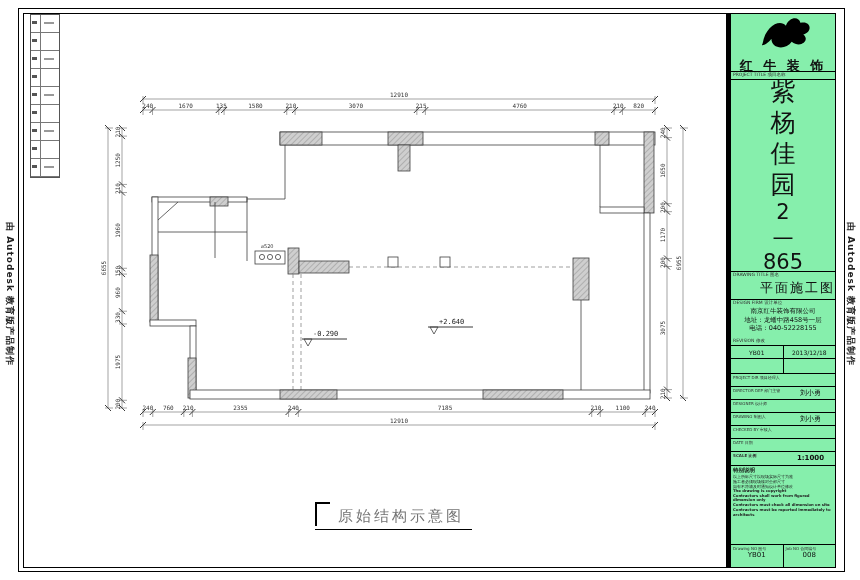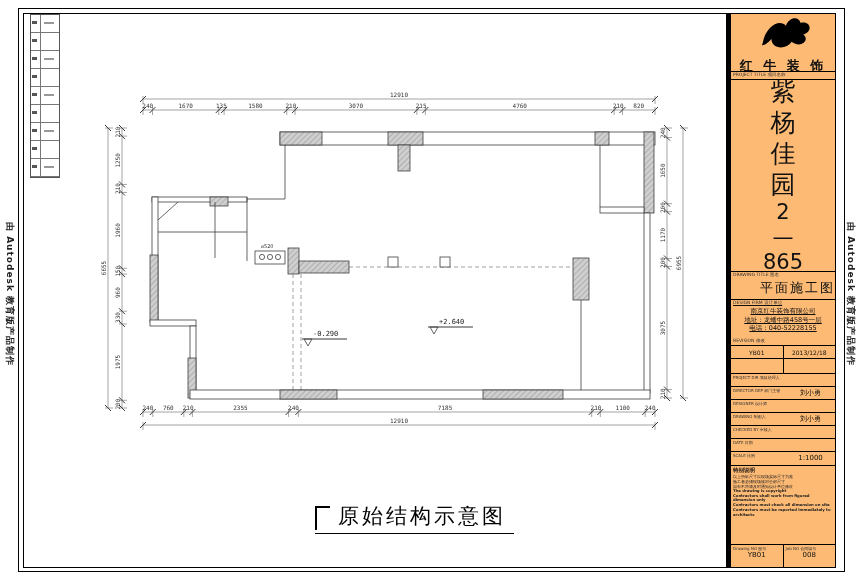--- a/index.html
+++ b/index.html
@@ -25,42 +25,42 @@
   .dl{stroke:#666;stroke-width:0.6;}
   .tk{stroke:#222;stroke-width:0.9;}
   .dt{font-size:6px;fill:#333;font-family:"DejaVu Sans Mono","DejaVu Sans",sans-serif;}
   .lvl{font-size:7px;fill:#222;font-family:"DejaVu Sans Mono",sans-serif;}
   .flue{font-size:5px;fill:#333;}
   
   .caption{position:absolute;left:315px;top:502px;display:flex;align-items:flex-end;
            border-bottom:1.5px solid #000;padding:0 8px 3px 0;}
   .caption .corner{width:13px;height:22px;border-left:2px solid #000;border-top:2px solid #000;
            margin-right:8px;}
-  .caption .cap-text{font-size:21px;letter-spacing:3px;color:#000000;}
+  .caption .cap-text{font-size:15px;letter-spacing:3px;color:#737373;}
   
   .titleblock{position:absolute;left:726px;top:13px;width:110px;height:555px;
       border-left:5px solid #000;border-right:1px solid #000;border-top:1px solid #000;border-bottom:1px solid #000;
-      box-sizing:border-box;background:#fdba74;display:flex;flex-direction:column;}
+      box-sizing:border-box;background:#86efac;display:flex;flex-direction:column;}
   .tb-sec{border-bottom:1px solid #000;box-sizing:border-box;position:relative;overflow:hidden;}
   .tb-logo{height:58px;text-align:center;}
   .brand{font-size:13px;font-weight:bold;letter-spacing:3px;margin-top:1px;}
   .tb-tiny{font-size:4.5px;color:#333;padding:1px 2px;line-height:1.1;}
   .tb-name{height:192px;display:flex;flex-direction:column;align-items:center;justify-content:center;}
   .tb-name .ch{font-size:25px;line-height:31px;}
   .tb-name .num{font-size:21px;line-height:25px;}
   .tb-val{font-size:13px;text-align:right;letter-spacing:2px;}
   .tb-firm{font-size:6.5px;text-align:center;line-height:1.35;}
   .tb-2cell{display:flex;height:13px;}
   .tb-2cell>div{flex:1;font-size:6px;text-align:center;line-height:13px;}
   .tb-2cell>div:first-child{border-right:1px solid #000;}
   .tb-empty{height:15px;display:flex;}
   .tb-empty>div{flex:1;}
   .tb-empty>div:first-child{border-right:1px solid #000;}
   .tb-row{display:flex;height:13px;border-bottom:1px solid #000;box-sizing:border-box;}
-  .tb-row:last-child{border-bottom:none;}
+  .tb-row:last-child{border-bottom:none;font-weight:bold;}
   .tb-row .lab{width:52px;font-size:4px;color:#333;padding:2px 1px 0 2px;line-height:1.1;}
   .tb-row .val{flex:1;font-size:7px;text-align:center;line-height:12px;}
   .tb-notes{flex:1;padding:1px 2px;}
   .tb-notes .nt{font-size:5.5px;font-weight:bold;}
   .tb-notes .nl{font-size:4px;color:#222;line-height:1.25;}
   .tb-notes .nl.en{font-weight:bold;font-size:3.8px;}
   .tb-bottom{height:22px;display:flex;border-bottom:none;}
   .tb-bottom>div{flex:1;text-align:center;}
   .tb-bottom>div:first-child{border-right:1px solid #000;}
   .tb-bottom .bl{font-size:4px;color:#333;text-align:left;padding:1px 0 0 2px;}
@@ -376,21 +376,21 @@
         <div class="ch">佳</div>
         <div class="ch">园</div>
         <div class="num">2</div>
         <div class="num">—</div>
         <div class="num">865</div>
       </div>
     <div class="tb-sec" style="height:28px;">
       <div class="tb-tiny">DRAWING TITLE 图名</div>
       <div class="tb-val">平面施工图</div>
     </div>
-    <div class="tb-sec" style="height:46px;text-decoration:underline;">
+    <div class="tb-sec" style="height:46px;">
       <div class="tb-tiny">DESIGN FIRM 设计单位</div>
       <div class="tb-firm" id="tb-firm">
           <div>南京红牛装饰有限公司</div>
           <div>地址：龙蟠中路458号一层</div>
           <div>电话：040-52228155</div>
         </div>
       <div class="tb-tiny" style="position:absolute;left:0;bottom:0;">REVISION 修改</div>
     </div>
     <div class="tb-sec tb-2cell">
       <div>YB01</div>

